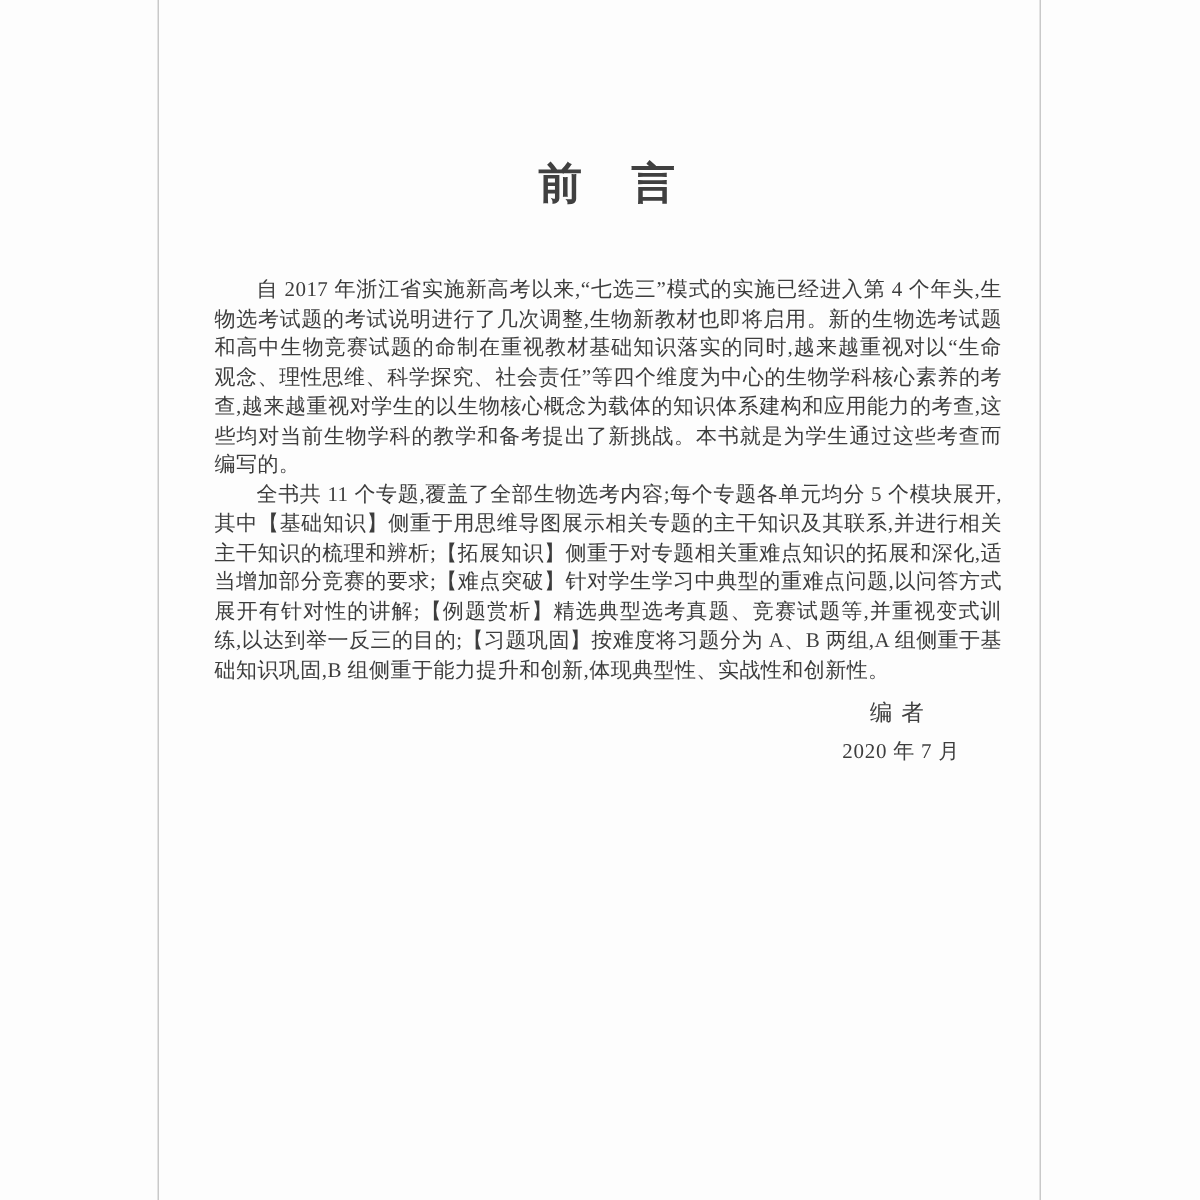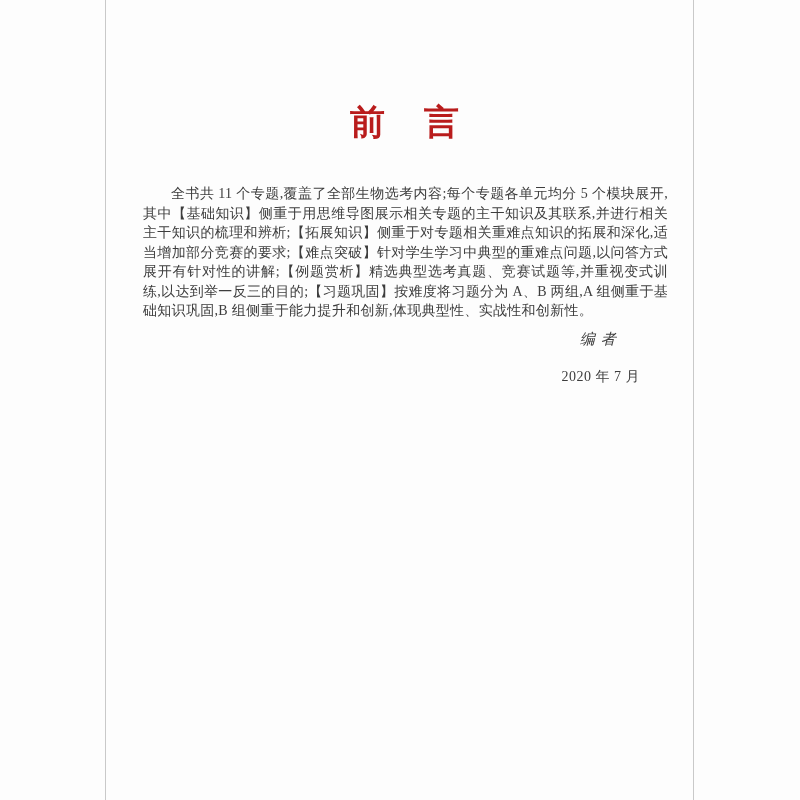--- a/index.html
+++ b/index.html
@@ -23,25 +23,25 @@
   .edge-right { left: 693px; }
   .content {
     position: absolute;
     left: 143px; top: 106px;
     width: 525px;
     color: #3d3d3d;
   }
   .title {
     margin: 0 0 44px 0;
     text-align: center;
-    font-size: 35px;
+    font-size: 29px;
     line-height: 34px;
     font-weight: bold;
     letter-spacing: 2px;
-    color: #b91c1c;
+    color: #404040;
   }
   .body-text p {
     margin: 0;
     font-size: 14px;
     line-height: 19.5px;
     letter-spacing: 0.3px;
     text-align: justify;
     text-indent: 2em;
     text-justify: inter-ideograph;
   }
@@ -49,42 +49,42 @@
     margin-top: 9px;
     text-align: right;
     padding-right: 28px;
   }
   .signature-inner {
     display: inline-block;
     text-align: center;
   }
   .signature {
     font-size: 15px;
-    font-style: italic;
     letter-spacing: 6px;
     color: #3d3d3d;
   }
   .sig-date {
-    margin-top: 19px;
+    margin-top: 7px;
     font-size: 14px;
     letter-spacing: 0.5px;
     color: #3d3d3d;
   }
 </style>
 </head>
 <body>
 
 <div class="page">
   <div class="edge edge-left"></div>
   <div class="edge edge-right"></div>
 
   <div class="content">
     <h1 class="title">前　言</h1>
 
     <div class="body-text">
+      <p>自 2017 年浙江省实施新高考以来,“七选三”模式的实施已经进入第 4 个年头,生物选考试题的考试说明进行了几次调整,生物新教材也即将启用。新的生物选考试题和高中生物竞赛试题的命制在重视教材基础知识落实的同时,越来越重视对以“生命观念、理性思维、科学探究、社会责任”等四个维度为中心的生物学科核心素养的考查,越来越重视对学生的以生物核心概念为载体的知识体系建构和应用能力的考查,这些均对当前生物学科的教学和备考提出了新挑战。本书就是为学生通过这些考查而编写的。</p>
       <p>全书共 11 个专题,覆盖了全部生物选考内容;每个专题各单元均分 5 个模块展开,其中【基础知识】侧重于用思维导图展示相关专题的主干知识及其联系,并进行相关主干知识的梳理和辨析;【拓展知识】侧重于对专题相关重难点知识的拓展和深化,适当增加部分竞赛的要求;【难点突破】针对学生学习中典型的重难点问题,以问答方式展开有针对性的讲解;【例题赏析】精选典型选考真题、竞赛试题等,并重视变式训练,以达到举一反三的目的;【习题巩固】按难度将习题分为 A、B 两组,A 组侧重于基础知识巩固,B 组侧重于能力提升和创新,体现典型性、实战性和创新性。</p>
     </div>
 
     <div class="signature-block">
       <div class="signature-inner">
         <div class="signature">编者</div>
         <div class="sig-date">2020 年 7 月</div>
       </div>
     </div>
   </div>

